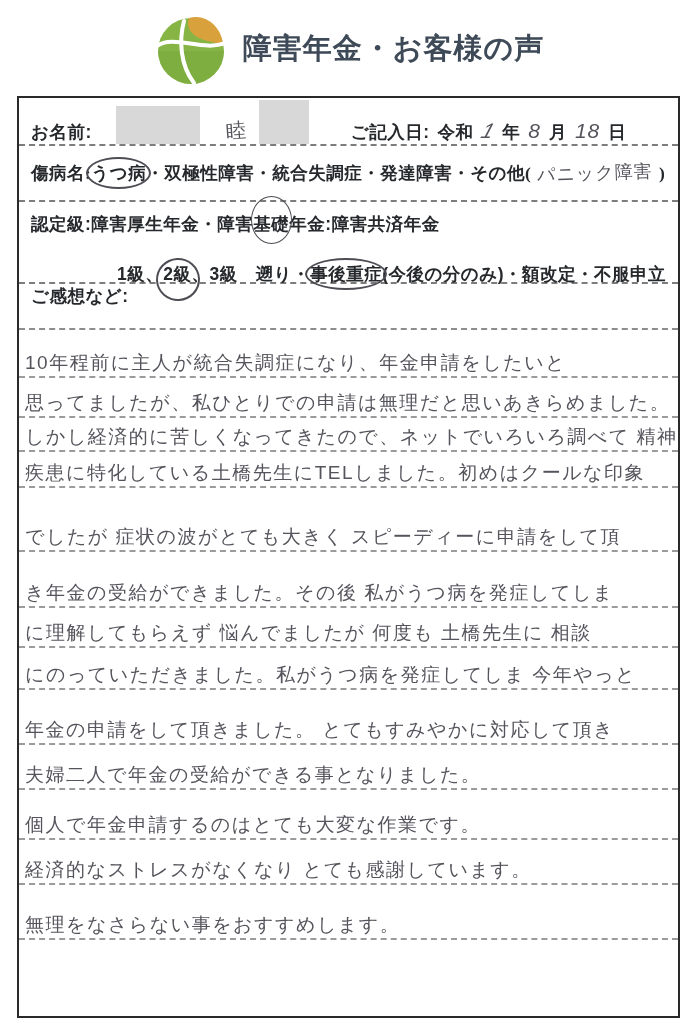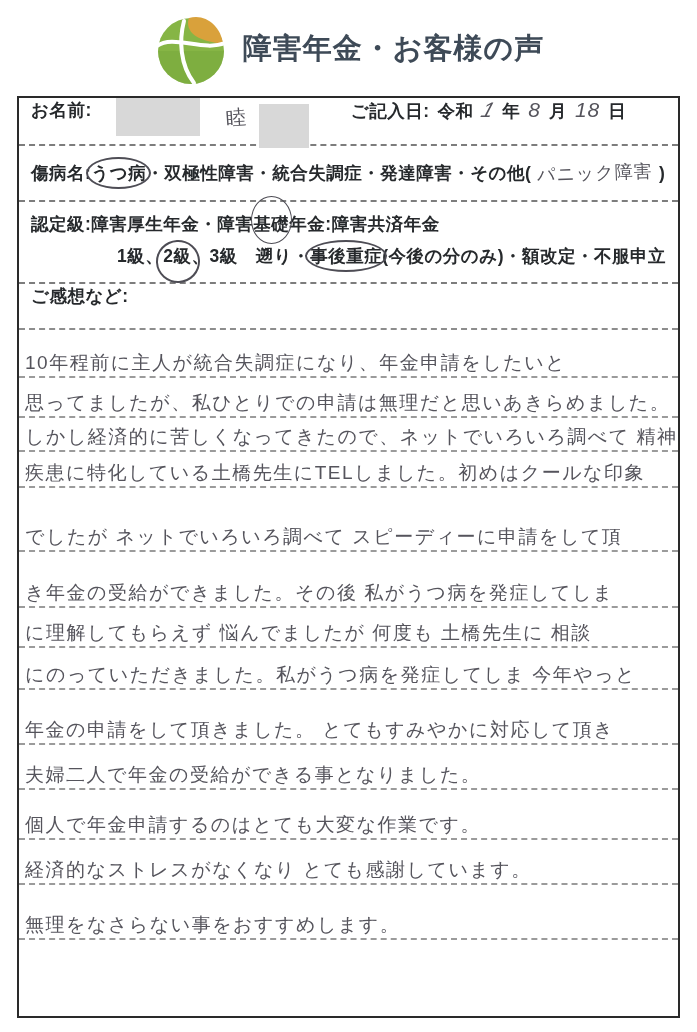--- a/index.html
+++ b/index.html
@@ -14,43 +14,43 @@
   
   .form-box { margin:0 17px; border:2px solid #2a2a2a; background:#fff; height:922px; overflow:hidden; }
 
   .row { border-bottom:2px dashed #7d7d7d; padding:0 12px; }
   .printed { font-size:17.5px; font-weight:bold; color:#26292c; letter-spacing:0.5px; }
 
   
   .hw { color:#55545c; font-weight:normal; letter-spacing:1px; }
 
   
-  .name-row { height:48px; display:flex; align-items:flex-start; }
+  .name-row { height:48px; display:flex; align-items:flex-end; }
   .redact { display:inline-block; background:#d8d8d8; }
   .redact.r1 { width:84px; height:38px; margin-left:24px; }
   .redact.r2 { width:50px; height:44px; margin-top:6px; }
   .hw-name { font-size:20px; margin:6px 12px 0 26px; transform:rotate(-4deg); display:inline-block; }
   .date-group { margin-left:42px; display:flex; align-items:baseline; gap:8px; }
   .date-group .hw { font-size:21px; font-style:italic; }
   .hw-year { transform:skewX(-18deg); display:inline-block; }
 
   
   .circled { position:relative; display:inline-block; }
   .circled::after { content:""; position:absolute; left:-5px; right:-5px; top:-4px; bottom:-4px;
                     border:2px solid #4e4d55; border-radius:50%; pointer-events:none; }
   .circled.tall::after { left:-2px; right:-3px; top:-16px; bottom:-8px; border-width:1.5px; }
   .circled.loop::after  { left:-7px; right:-9px; top:-4px; bottom:-15px; transform:rotate(-3deg); }
 
   
-  .disease-row { height:56px; display:flex; align-items:center; }
+  .disease-row { height:56px; display:flex; align-items:center;font-family:Liberation Serif, serif; }
   .disease-row .hw { font-size:18px; margin:0 6px; transform:rotate(-2deg); display:inline-block; }
 
   
   .grade-row { height:82px; padding-top:10px; }
-  .grade-line2 { margin-top:8px; padding-left:86px; }
+  .grade-line2 { margin-top:26px; padding-left:86px; }
 
   
   .comments-label-row { height:46px; display:flex; border-bottom:2px dashed #8d8d8d; }
   .c-row { display:flex; align-items:flex-end; padding:0 4px 2px 6px; border-bottom:2px dashed #9b9b9b; }
   .c-row .hw { font-size:19px; letter-spacing:1.5px; line-height:1.15; white-space:nowrap; }
   .c-row:nth-of-type(1){height:48px}  .c-row:nth-of-type(2){height:40px}
   .c-row:nth-of-type(3){height:34px}  .c-row:nth-of-type(4){height:36px}
   .c-row:nth-of-type(5){height:64px}  .c-row:nth-of-type(6){height:56px}
   .c-row:nth-of-type(7){height:40px}  .c-row:nth-of-type(8){height:42px}
   .c-row:nth-of-type(9){height:55px}  .c-row:nth-of-type(10){height:45px}
@@ -119,21 +119,21 @@
     <div class="c-row">
         <span class="hw">思ってましたが、私ひとりでの申請は無理だと思いあきらめました。</span>
       </div>
     <div class="c-row">
         <span class="hw">しかし経済的に苦しくなってきたので、ネットでいろいろ調べて 精神</span>
       </div>
     <div class="c-row">
         <span class="hw">疾患に特化している土橋先生にTELしました。初めはクールな印象</span>
       </div>
     <div class="c-row">
-        <span class="hw">でしたが ネットでいろいろ調べて スピーディーに申請をして頂</span>
+        <span class="hw">でしたが 症状の波がとても大きく スピーディーに申請をして頂</span>
       </div>
     <div class="c-row">
         <span class="hw">き年金の受給ができました。その後 私がうつ病を発症してしま</span>
       </div>
     <div class="c-row">
         <span class="hw">に理解してもらえず 悩んでましたが 何度も 土橋先生に 相談</span>
       </div>
     <div class="c-row">
         <span class="hw">にのっていただきました。私がうつ病を発症してしま 今年やっと</span>
       </div>

